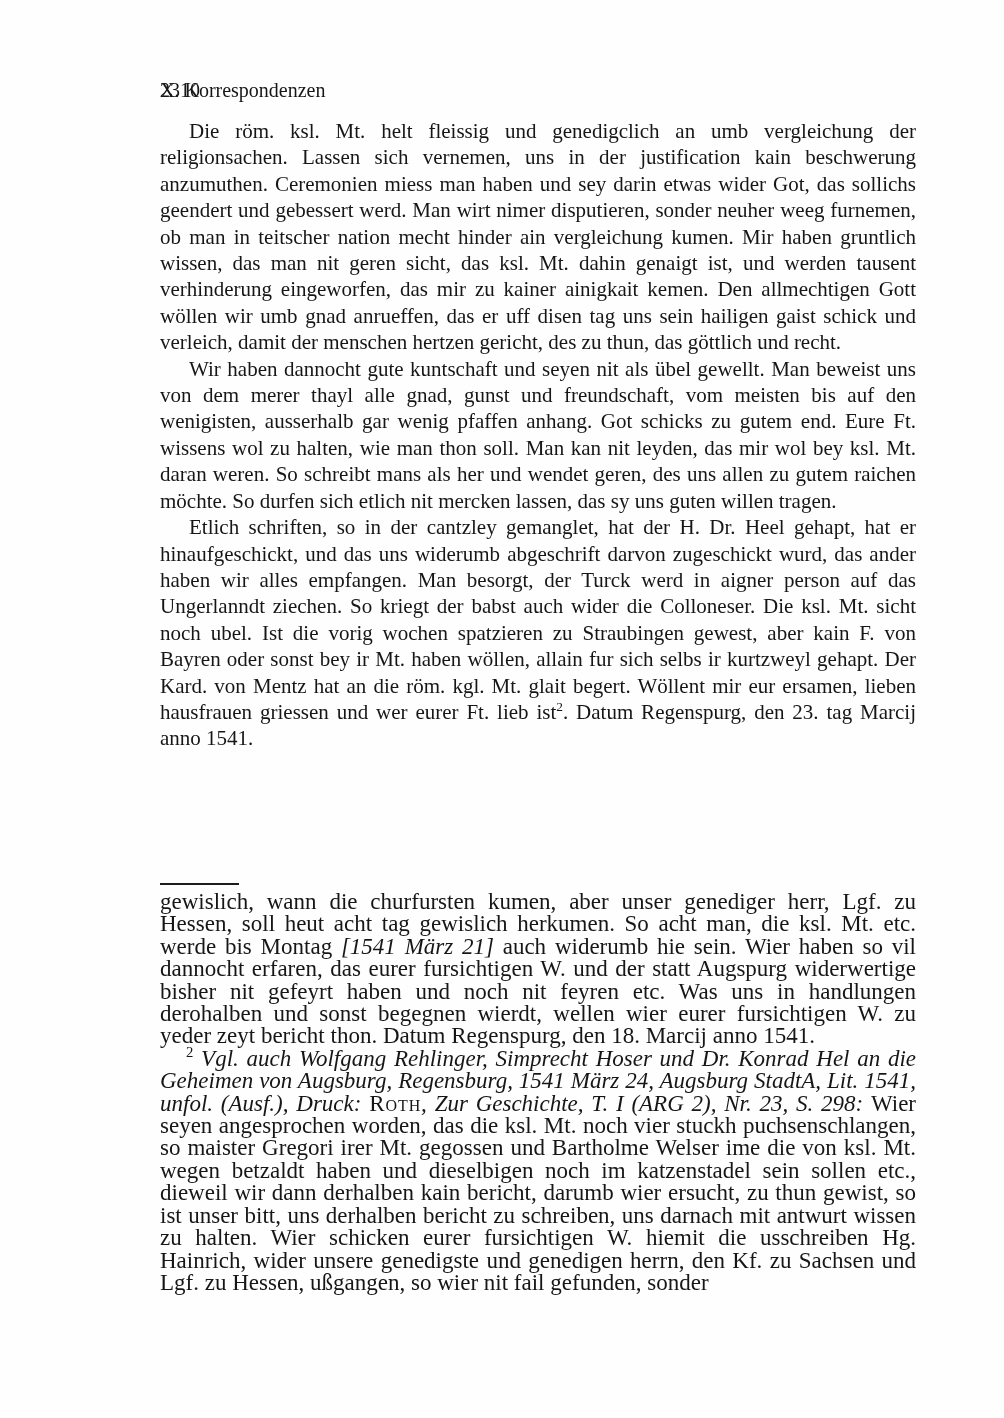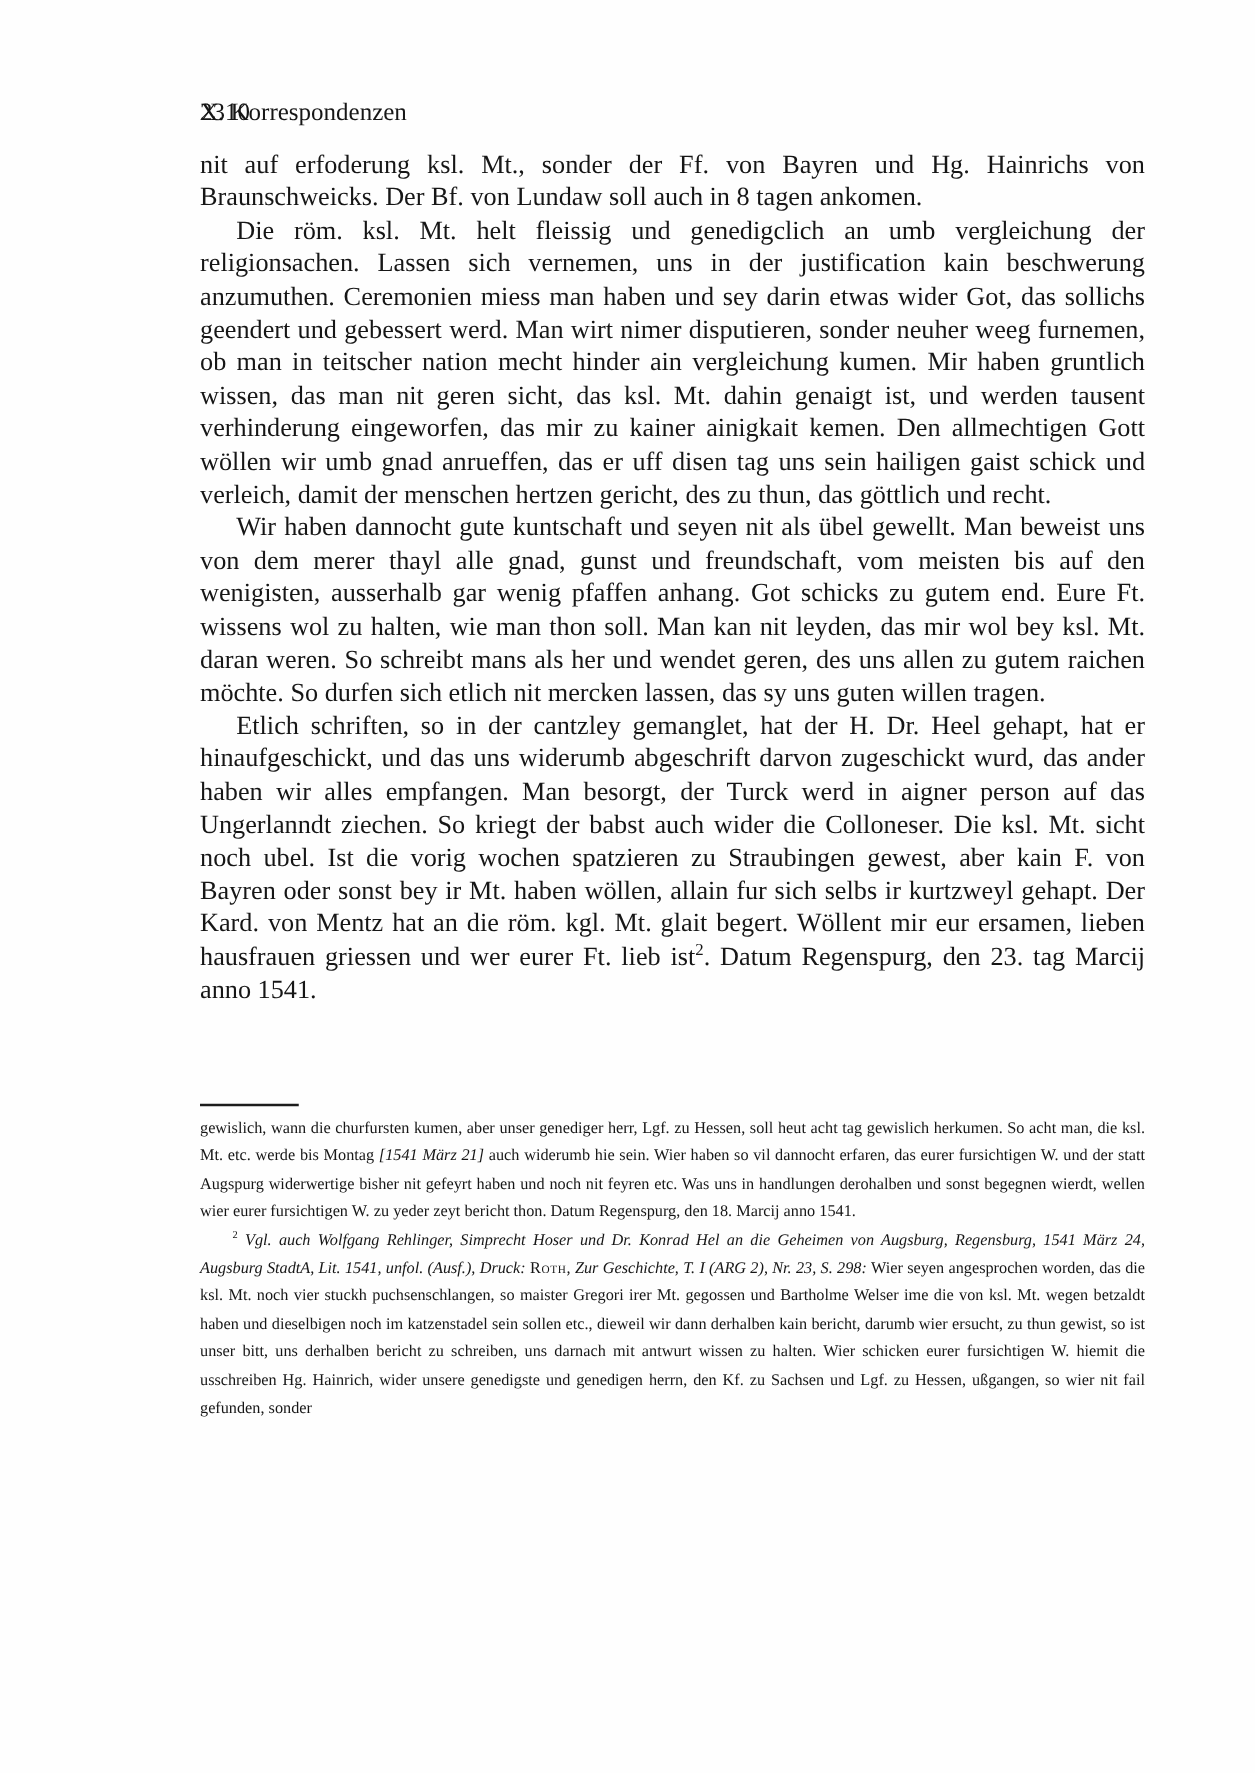--- a/index.html
+++ b/index.html
@@ -61,21 +61,21 @@
     width: 79px;
     height: 0;
     border-top: 2px solid #1c1c1c;
   }
   
   .footnotes {
     position: absolute;
     top: 891px;
     left: 160px;
     width: 756px;
-    font-size: 13px;
+    font-size: 23px;
     line-height: 22.4px;
     text-align: justify;
   }
   .footnotes p {
     margin: 0;
     padding: 0;
   }
   .footnotes p.indent {
     text-indent: 26px;
   }
@@ -97,21 +97,20 @@
 <body>
 
 <div class="page">
 
   <div class="pagehead">
     <span class="page-number">2310</span>
     <span class="running-head">X. Korrespondenzen</span>
   </div>
 
   <div class="bodytext" id="bodytext">
-      <p><span>nit auf erfoderung ksl. Mt., sonder der Ff. von Bayren und Hg. Hainrichs von Braunschweicks. Der Bf. von Lundaw soll auch in 8 tagen ankomen.</span></p>
       <p class="indent"><span>Die röm. ksl. Mt. helt fleissig und genedigclich an umb vergleichung der religionsachen. Lassen sich vernemen, uns in der justification kain beschwerung anzumuthen. Ceremonien miess man haben und sey darin etwas wider Got, das sollichs geendert und gebessert werd. Man wirt nimer disputieren, sonder neuher weeg furnemen, ob man in teitscher nation mecht hinder ain vergleichung kumen. Mir haben gruntlich wissen, das man nit geren sicht, das ksl. Mt. dahin genaigt ist, und werden tausent verhinderung eingeworfen, das mir zu kainer ainigkait kemen. Den allmechtigen Gott wöllen wir umb gnad anrueffen, das er uff disen tag uns sein hailigen gaist schick und verleich, damit der menschen hertzen gericht, des zu thun, das göttlich und recht.</span></p>
       <p class="indent"><span>Wir haben dannocht gute kuntschaft und seyen nit als übel gewellt. Man beweist uns von dem merer thayl alle gnad, gunst und freundschaft, vom meisten bis auf den wenigisten, ausserhalb gar wenig pfaffen anhang. Got schicks zu gutem end. Eure Ft. wissens wol zu halten, wie man thon soll. Man kan nit leyden, das mir wol bey ksl. Mt. daran weren. So schreibt mans als her und wendet geren, des uns allen zu gutem raichen möchte. So durfen sich etlich nit mercken lassen, das sy uns guten willen tragen.</span></p>
       <p class="indent"><span>Etlich schriften, so in der cantzley gemanglet, hat der H. Dr. Heel gehapt, hat er hinaufgeschickt, und das uns widerumb abgeschrift darvon zugeschickt wurd, das ander haben wir alles empfangen. Man besorgt, der Turck werd in aigner person auf das Ungerlanndt ziechen. So kriegt der babst auch wider die Colloneser. Die ksl. Mt. sicht noch ubel. Ist die vorig wochen spatzieren zu Straubingen gewest, aber kain F. von Bayren oder sonst bey ir Mt. haben wöllen, allain fur sich selbs ir kurtzweyl gehapt. Der Kard. von Mentz hat an die röm. kgl. Mt. glait begert. Wöllent mir eur ersamen, lieben hausfrauen griessen und wer eurer Ft. lieb ist</span><sup class="fnref">2</sup><span>. Datum Regenspurg, den 23. tag Marcij anno 1541.</span></p>
     </div>
 
   <div class="fn-rule"></div>
 
   <div class="footnotes" id="footnotes">
       <p><span>gewislich, wann die churfursten kumen, aber unser genediger herr, Lgf. zu Hessen, soll heut acht tag gewislich herkumen. So acht man, die ksl. Mt. etc. werde bis Montag </span><span class="italic">[1541 März 21]</span><span> auch widerumb hie sein. Wier haben so vil dannocht erfaren, das eurer fursichtigen W. und der statt Augspurg widerwertige bisher nit gefeyrt haben und noch nit feyren etc. Was uns in handlungen derohalben und sonst begegnen wierdt, wellen wier eurer fursichtigen W. zu yeder zeyt bericht thon. Datum Regenspurg, den 18. Marcij anno 1541.</span></p>
       <p class="indent"><sup class="fnref">2</sup><span> </span><span class="italic">Vgl. auch Wolfgang Rehlinger, Simprecht Hoser und Dr. Konrad Hel an die Geheimen von Augsburg, Regensburg, 1541 März 24, Augsburg StadtA, Lit. 1541, unfol. (Ausf.), Druck: </span><span class="smallcaps">Roth</span><span class="italic">, Zur Geschichte, T. I (ARG 2), Nr. 23, S. 298: </span><span>Wier seyen angesprochen worden, das die ksl. Mt. noch vier stuckh puchsenschlangen, so maister Gregori irer Mt. gegossen und Bartholme Welser ime die von ksl. Mt. wegen betzaldt haben und dieselbigen noch im katzenstadel sein sollen etc., dieweil wir dann derhalben kain bericht, darumb wier ersucht, zu thun gewist, so ist unser bitt, uns derhalben bericht zu schreiben, uns darnach mit antwurt wissen zu halten. Wier schicken eurer fursichtigen W. hiemit die usschreiben Hg. Hainrich, wider unsere genedigste und genedigen herrn, den Kf. zu Sachsen und Lgf. zu Hessen, ußgangen, so wier nit fail gefunden, sonder</span></p>

